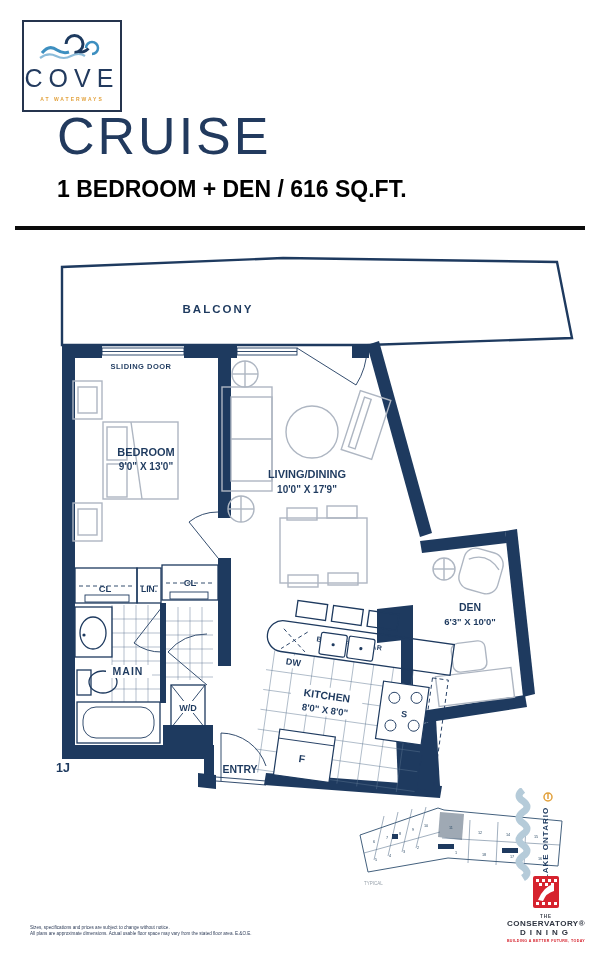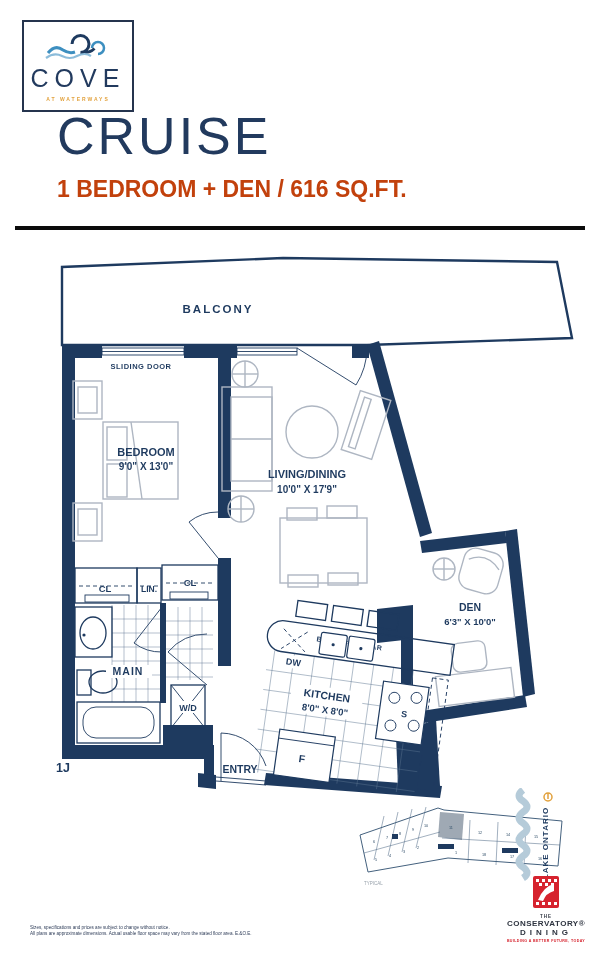--- a/index.html
+++ b/index.html
@@ -1,27 +1,27 @@
 <!DOCTYPE html>
 <html><head>
 <meta charset="utf-8">
 <style>
   html,body{margin:0;padding:0;}
   body{width:600px;height:957px;position:relative;background:#ffffff;
        font-family:"Liberation Sans",sans-serif;overflow:hidden;}
   
-  #logo-box{position:absolute;left:22px;top:20px;width:112px;height:92px;
+  #logo-box{position:absolute;left:22px;top:20px;width:100px;height:92px;
             border:2px solid #25344e;text-align:center;box-sizing:border-box;}
   #logo-box .wave{margin-top:8px;}
   #brand{font-size:25px;letter-spacing:6px;color:#223a5e;margin-top:-2px;}
   #tagline{font-size:5px;letter-spacing:2px;color:#e2a13c;font-weight:bold;margin-top:3px;}
   #plan-name{position:absolute;left:57px;top:106px;font-size:52px;font-weight:normal;
              letter-spacing:3px;color:#223a5e;}
   #plan-spec{position:absolute;left:57px;top:176px;font-size:23px;font-weight:bold;
-             color:#c2410c;}
+             color:#000000;}
   #rule{position:absolute;left:15px;top:226px;width:570px;height:4px;background:#0b0b0b;}
   
   #floorplan{position:absolute;left:0;top:245px;}
   #floorplan text{fill:#1e3a5f;font-weight:bold;font-family:"Liberation Sans",sans-serif;}
   .wall{fill:#1e3a5f;stroke:none;}
   .thin{fill:none;stroke:#1e3a5f;stroke-width:1.3;}
   .thin2{fill:none;stroke:#1e3a5f;stroke-width:0.9;}
   .furn{fill:none;stroke:#aeb6c2;stroke-width:1.4;}
   .furnw{fill:#ffffff;stroke:#1e3a5f;stroke-width:1.2;}
   .tile{stroke:#5a7390;stroke-width:0.45;fill:none;}

